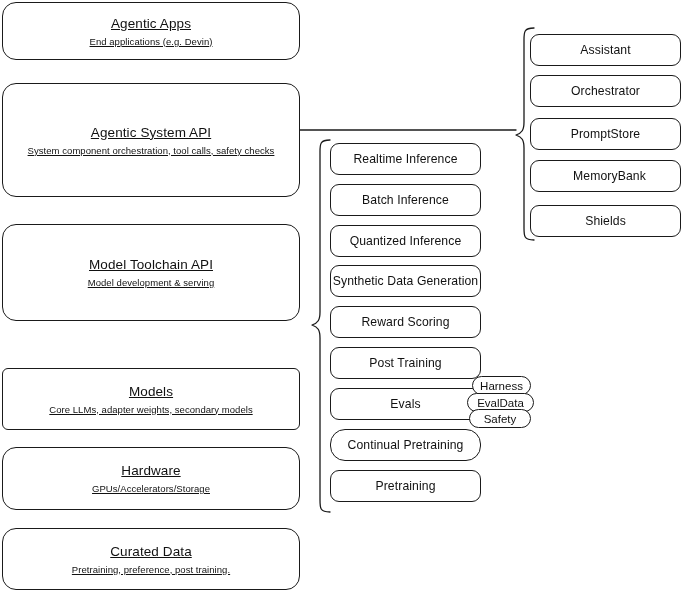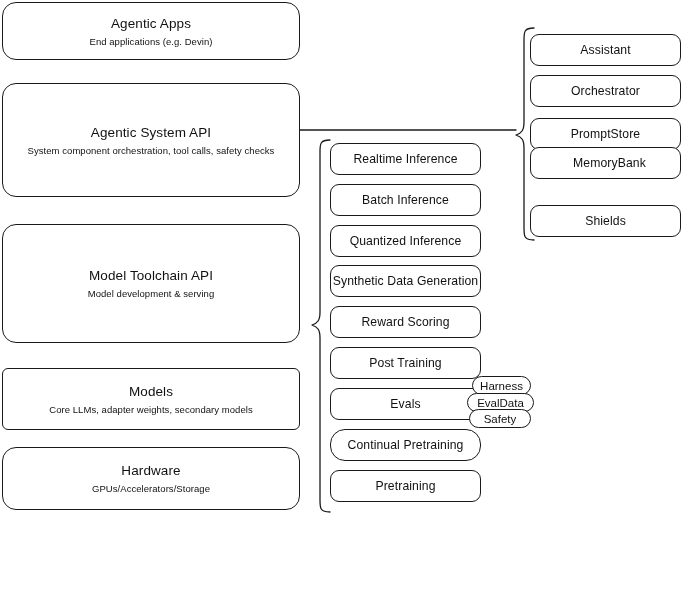--- a/index.html
+++ b/index.html
@@ -24,20 +24,21 @@
     flex-direction: column;
     align-items: center;
     justify-content: center;
     text-align: center;
     color: #111111;
   }
   .layer {
     border-radius: 14px;
     left: 2px;
     width: 298px;
+    text-decoration: underline;
   }
   .layer .title {
     font-size: 13.5px;
     line-height: 17px;
     letter-spacing: 0.1px;
   }
   .layer .subtitle {
     font-size: 9.5px;
     line-height: 13px;
     margin-top: 3px;
@@ -91,35 +92,39 @@
   <div class="node layer" style="top:2px; height:58px;">
     <div class="title">Agentic Apps</div>
     <div class="subtitle">End applications (e.g. Devin)</div>
   </div>
 
   <div class="node layer" style="top:83px; height:114px;">
     <div class="title">Agentic System API</div>
     <div class="subtitle">System component orchestration, tool calls, safety checks</div>
   </div>
 
-  <div class="node layer" style="top:224px; height:119px;justify-content:center;">
+  <div class="node layer" style="top:224px; height:97px;justify-content:center;">
     <div class="title">Model Toolchain API</div>
     <div class="subtitle">Model development &amp; serving</div>
   </div>
 
   <div class="node layer" style="top:368px; height:62px;border-radius:6px;">
     <div class="title">Models</div>
     <div class="subtitle">Core LLMs, adapter weights, secondary models</div>
   </div>
 
   <div class="node layer" style="top:447px; height:63px;">
     <div class="title">Hardware</div>
     <div class="subtitle">GPUs/Accelerators/Storage</div>
   </div>
 
+  <div class="node layer" style="top:528px; height:62px;">
+    <div class="title">Curated Data</div>
+    <div class="subtitle">Pretraining, preference, post training.</div>
+  </div>
 
   <svg class="conn" style="left:300px; top:118px; width:220px; height:30px;">
     <path d="M 0 12 L 216 12"></path>
   </svg>
 
   <svg class="brace" style="left:306px; top:138px; width:26px; height:378px;">
     <path d="M 24 2
              C 14 2, 14 6, 14 14
              L 14 174
              C 14 182, 12 185, 6 187
@@ -178,20 +183,20 @@
 
   <div class="node capsule right" style="top:34px;">
     <span>Assistant</span>
   </div>
   <div class="node capsule right" style="top:75px;">
     <span>Orchestrator</span>
   </div>
   <div class="node capsule right" style="top:118px;">
     <span>PromptStore</span>
   </div>
-  <div class="node capsule right" style="top:147px;padding-left:8px;">
+  <div class="node capsule right" style="top:160px;padding-left:8px;">
     <span>MemoryBank</span>
   </div>
   <div class="node capsule right" style="top:205px;">
     <span>Shields</span>
   </div>
 
 </div>
 
 </body></html>

